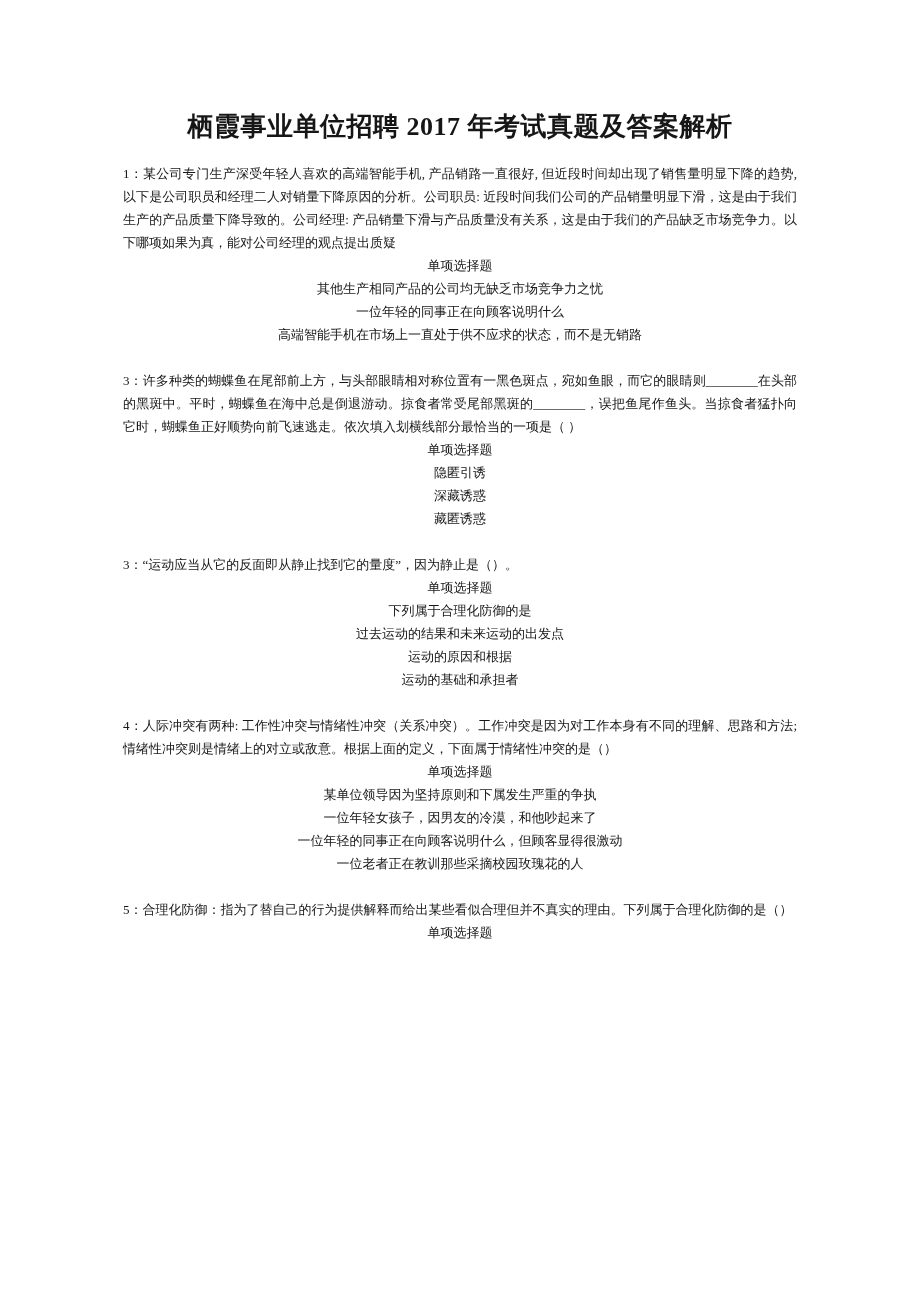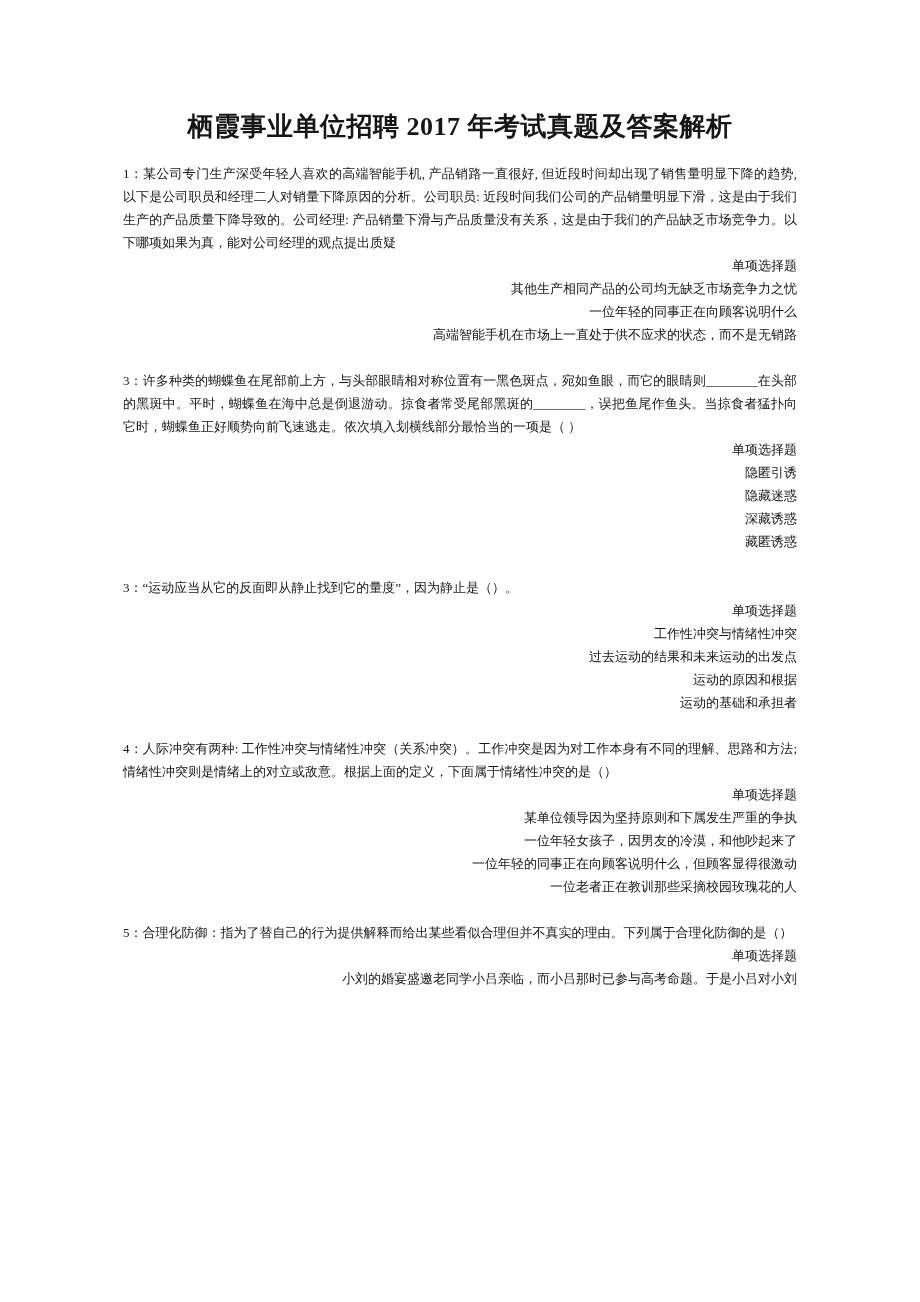--- a/index.html
+++ b/index.html
@@ -40,21 +40,21 @@
   }
   .question p {
     margin: 0;
     font-size: 13px;
     line-height: 23px;
   }
   .q-text {
     text-align: justify;
   }
   .q-type, .q-option {
-    text-align: right;
+    text-align: center;
   }
 </style>
 </head>
 <body>
 
 <div class="page">
   <div class="content">
 
     <h1 class="doc-title">栖霞事业单位招聘 2017 年考试真题及答案解析</h1>
 
@@ -63,43 +63,41 @@
       <p class="q-type">单项选择题</p>
       <p class="q-option">其他生产相同产品的公司均无缺乏市场竞争力之忧</p>
       <p class="q-option">一位年轻的同事正在向顾客说明什么</p>
       <p class="q-option">高端智能手机在市场上一直处于供不应求的状态，而不是无销路</p>
     </section>
 
     <section class="question">
       <p class="q-text">3：许多种类的蝴蝶鱼在尾部前上方，与头部眼睛相对称位置有一黑色斑点，宛如鱼眼，而它的眼睛则________在头部的黑斑中。平时，蝴蝶鱼在海中总是倒退游动。掠食者常受尾部黑斑的________，误把鱼尾作鱼头。当掠食者猛扑向它时，蝴蝶鱼正好顺势向前飞速逃走。依次填入划横线部分最恰当的一项是（ ）</p>
       <p class="q-type">单项选择题</p>
       <p class="q-option">隐匿引诱</p>
-      <p class="q-option">隐藏迷惑</p>
       <p class="q-option">深藏诱惑</p>
       <p class="q-option">藏匿诱惑</p>
     </section>
 
     <section class="question">
       <p class="q-text">3：“运动应当从它的反面即从静止找到它的量度”，因为静止是（）。</p>
       <p class="q-type">单项选择题</p>
-      <p class="q-option">工作性冲突与情绪性冲突</p>
+      <p class="q-option">下列属于合理化防御的是</p>
       <p class="q-option">过去运动的结果和未来运动的出发点</p>
       <p class="q-option">运动的原因和根据</p>
       <p class="q-option">运动的基础和承担者</p>
     </section>
 
     <section class="question">
       <p class="q-text">4：人际冲突有两种: 工作性冲突与情绪性冲突（关系冲突）。工作冲突是因为对工作本身有不同的理解、思路和方法; 情绪性冲突则是情绪上的对立或敌意。根据上面的定义，下面属于情绪性冲突的是（）</p>
       <p class="q-type">单项选择题</p>
       <p class="q-option">某单位领导因为坚持原则和下属发生严重的争执</p>
       <p class="q-option">一位年轻女孩子，因男友的冷漠，和他吵起来了</p>
       <p class="q-option">一位年轻的同事正在向顾客说明什么，但顾客显得很激动</p>
       <p class="q-option">一位老者正在教训那些采摘校园玫瑰花的人</p>
     </section>
 
     <section class="question">
       <p class="q-text">5：合理化防御：指为了替自己的行为提供解释而给出某些看似合理但并不真实的理由。下列属于合理化防御的是（）</p>
       <p class="q-type">单项选择题</p>
-      <p class="q-option">小刘的婚宴盛邀老同学小吕亲临，而小吕那时已参与高考命题。于是小吕对小刘</p>
     </section>
 
   </div>
 </div>
 
 </body></html>

